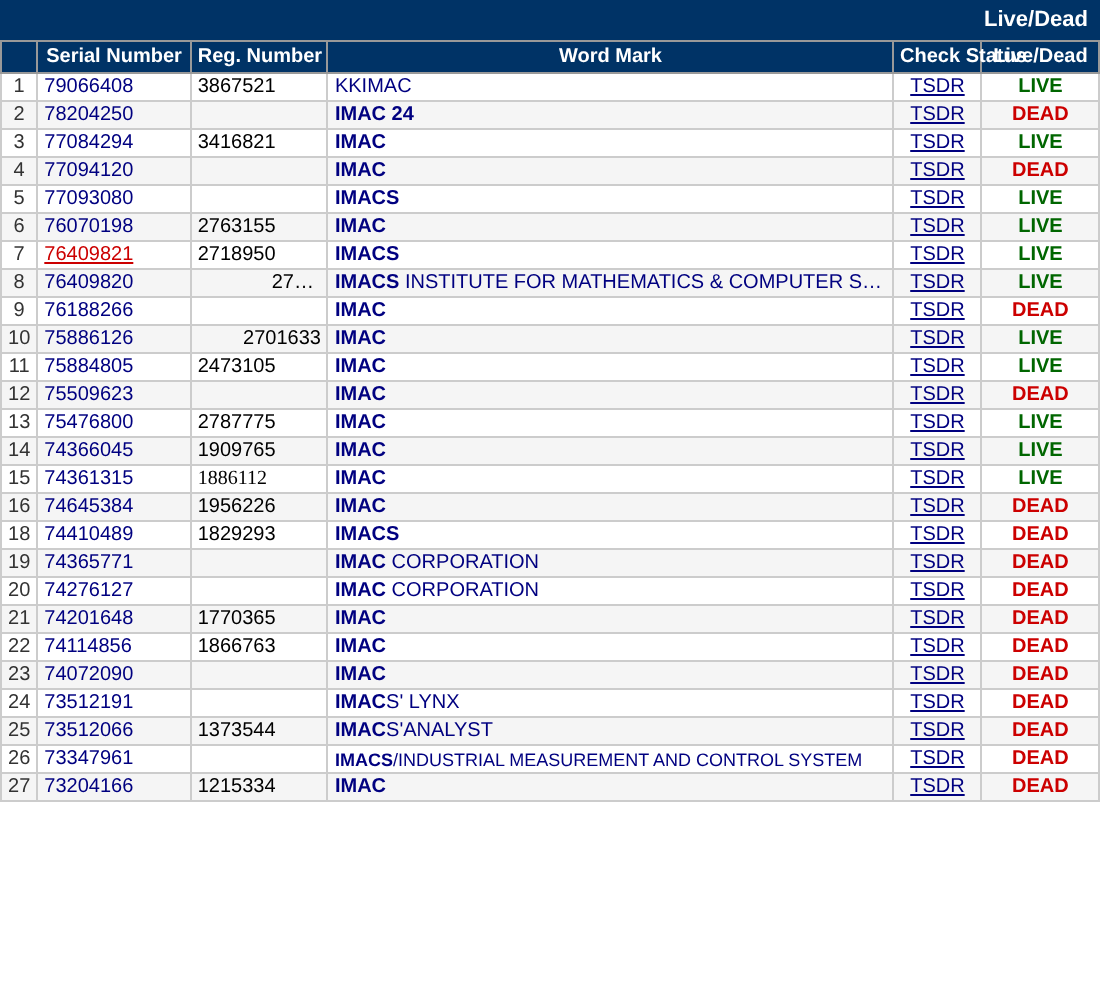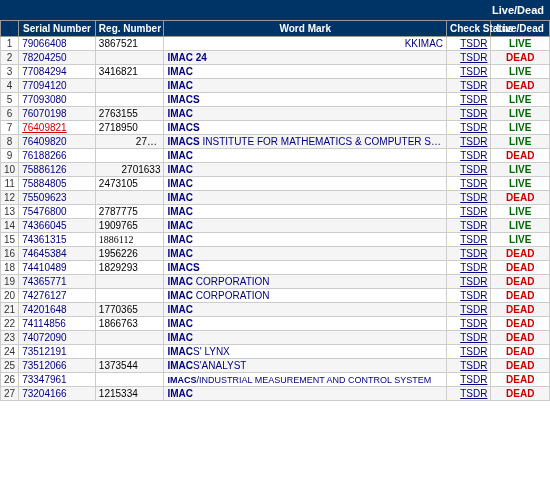--- a/index.html
+++ b/index.html
@@ -48,21 +48,21 @@
       white-space: nowrap;
       overflow: hidden;
       text-overflow: ellipsis;
     }
     tbody tr:nth-child(odd) { background: #fff; }
     tbody tr:nth-child(even) { background: #f5f5f5; }
 
     .num-cell { text-align: center; color: #333; }
     .serial-cell { color: #000080; }
     .serial-link { color: #cc0000; text-decoration: underline; cursor: pointer; }
-    .status-cell { text-align: right; color: #000080; }
+    .status-cell { text-align: center; color: #000080; }
     .live-cell { text-align: center; font-weight: bold; }
     .live-live { color: #006600; }
     .live-dead { color: #cc0000; }
   </style>
 </head>
 <body>
 
 <div class="header-bar">
   <span>Live/Dead</span>
 </div>
@@ -84,21 +84,21 @@
       <th>Word Mark</th>
       <th>Check Status</th>
       <th>Live/Dead</th>
     </tr>
   </thead>
   <tbody id="table-body">
   <tr>
         <td class="num-cell">1</td>
         <td class="serial-cell">79066408</td>
         <td style="color: rgb(0, 0, 0);">3867521</td>
-        <td style="color: rgb(0, 0, 128); text-align: right;">KKIMAC</td>
+        <td style="color: rgb(0, 0, 128);">KKIMAC</td>
         <td class="status-cell" style="color: rgb(0, 0, 128); text-decoration: underline;">TSDR</td>
         <td class="live-cell live-live">LIVE</td>
       </tr>
       <tr>
         <td class="num-cell">2</td>
         <td class="serial-cell">78204250</td>
         <td style="color: rgb(0, 0, 0);"></td>
         <td style="color: rgb(0, 0, 128);"><strong>IMAC 24</strong></td>
         <td class="status-cell" style="color: rgb(0, 0, 128); text-decoration: underline;">TSDR</td>
         <td class="live-cell live-dead">DEAD</td>

